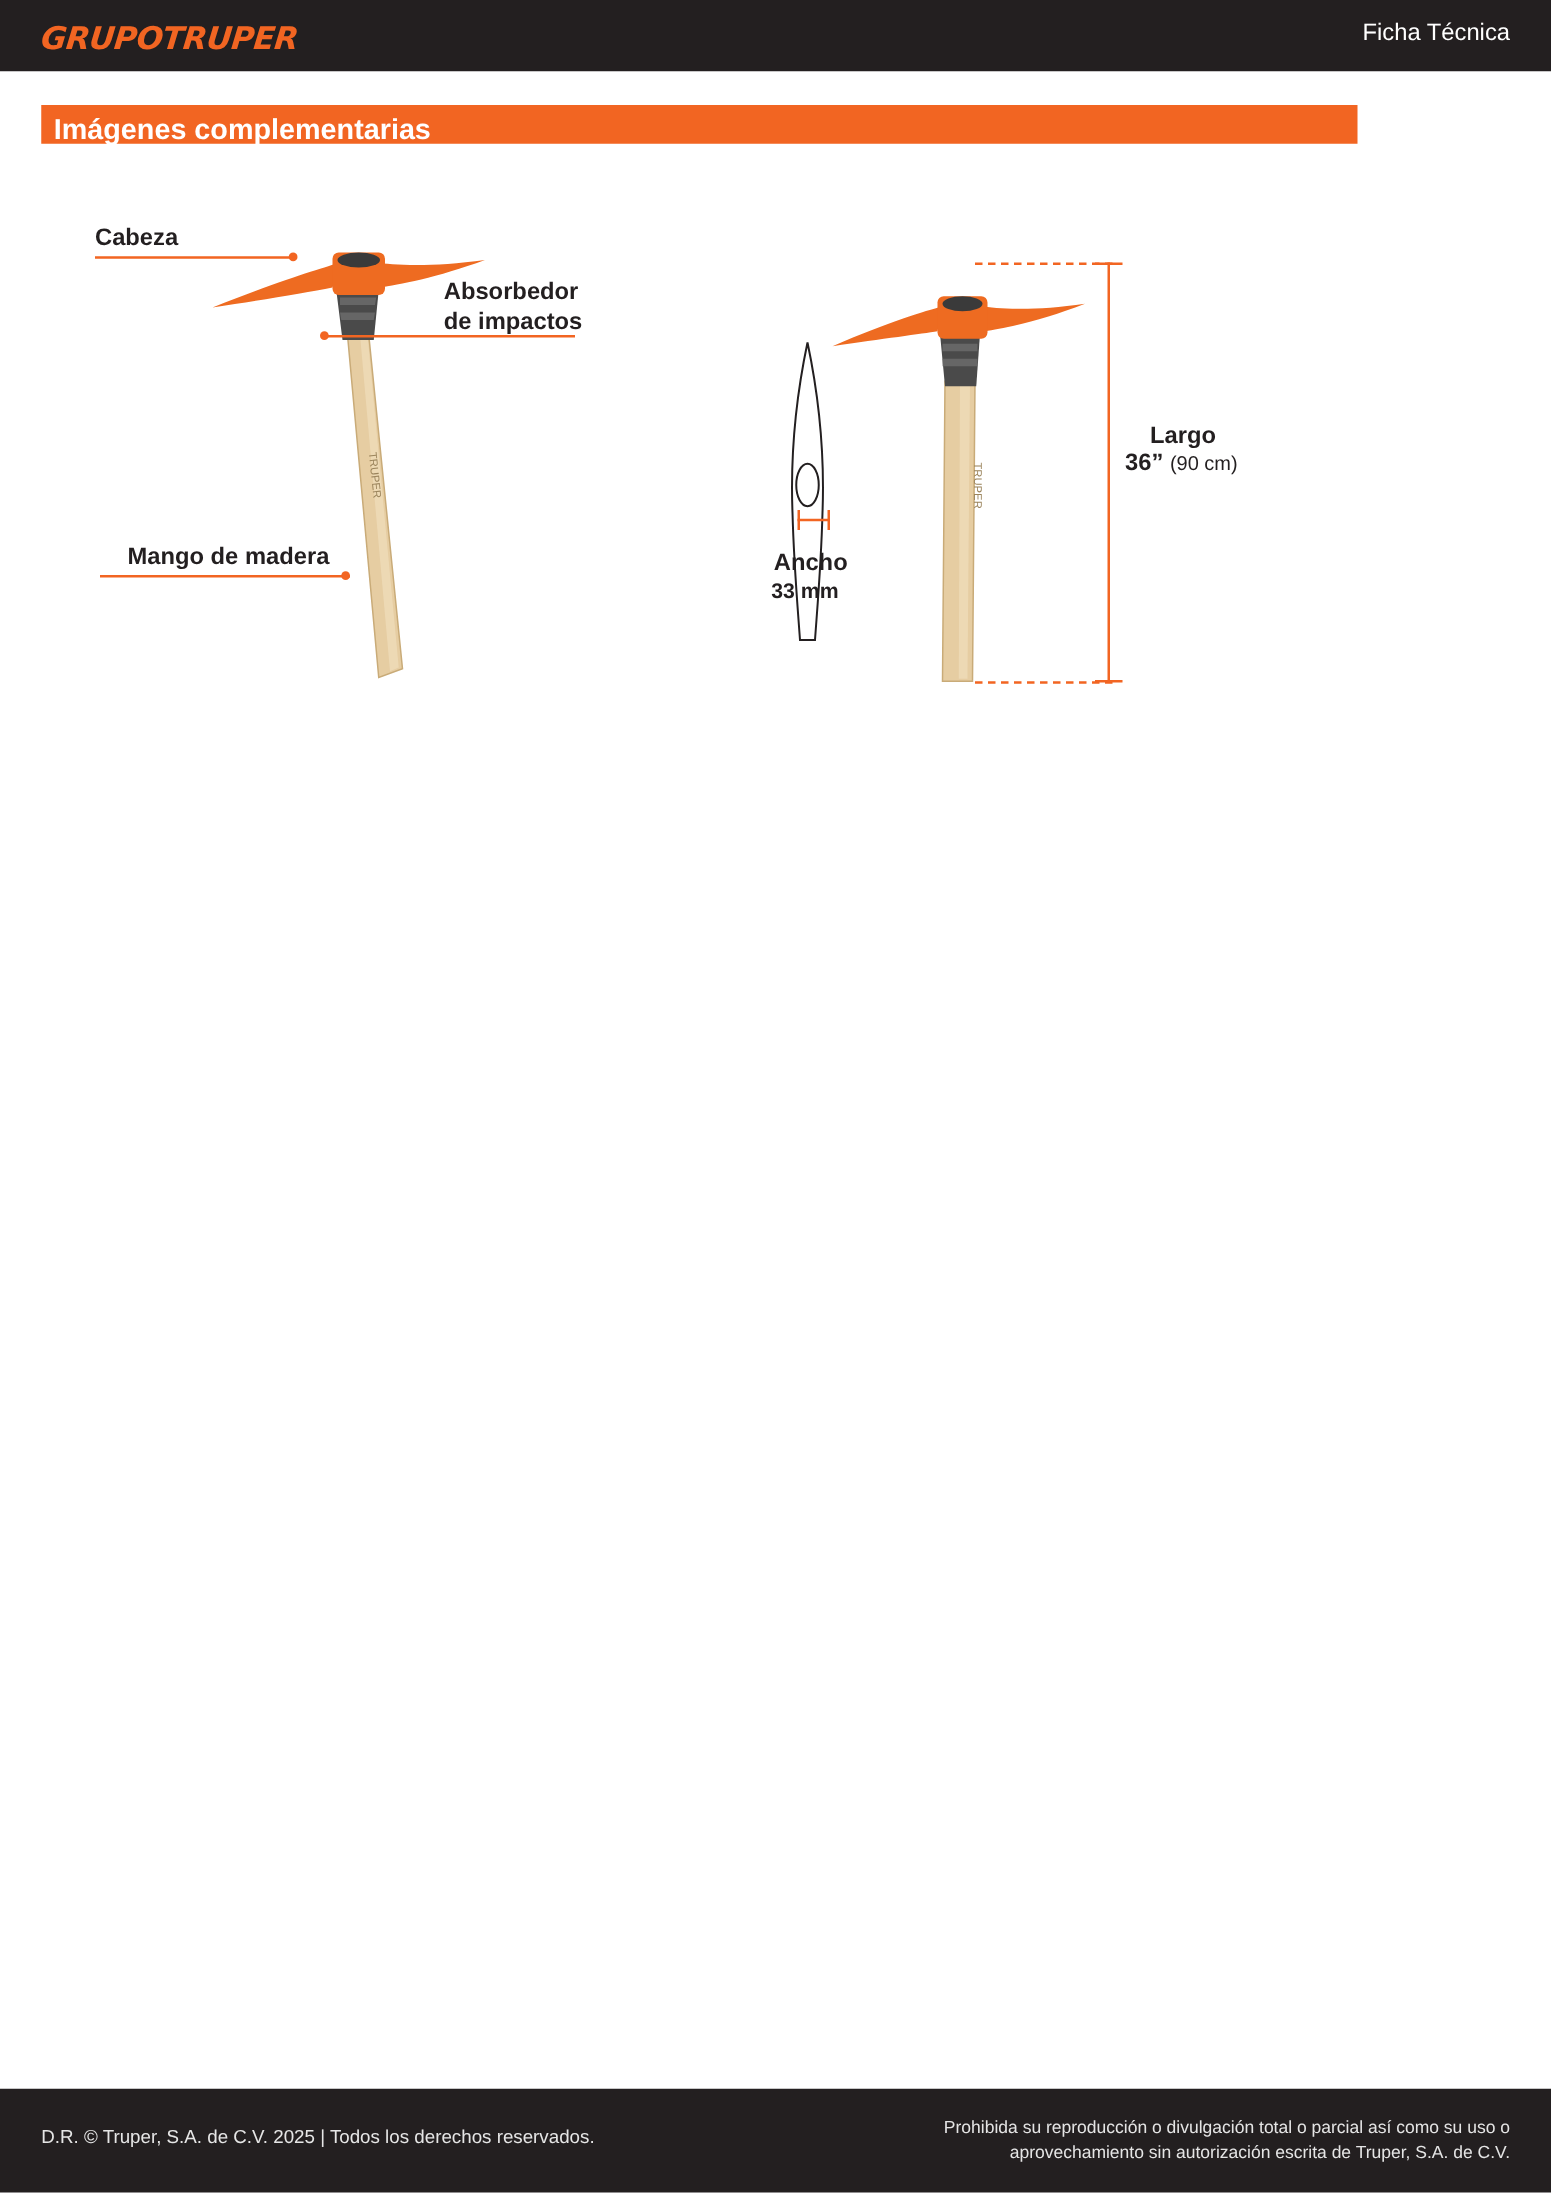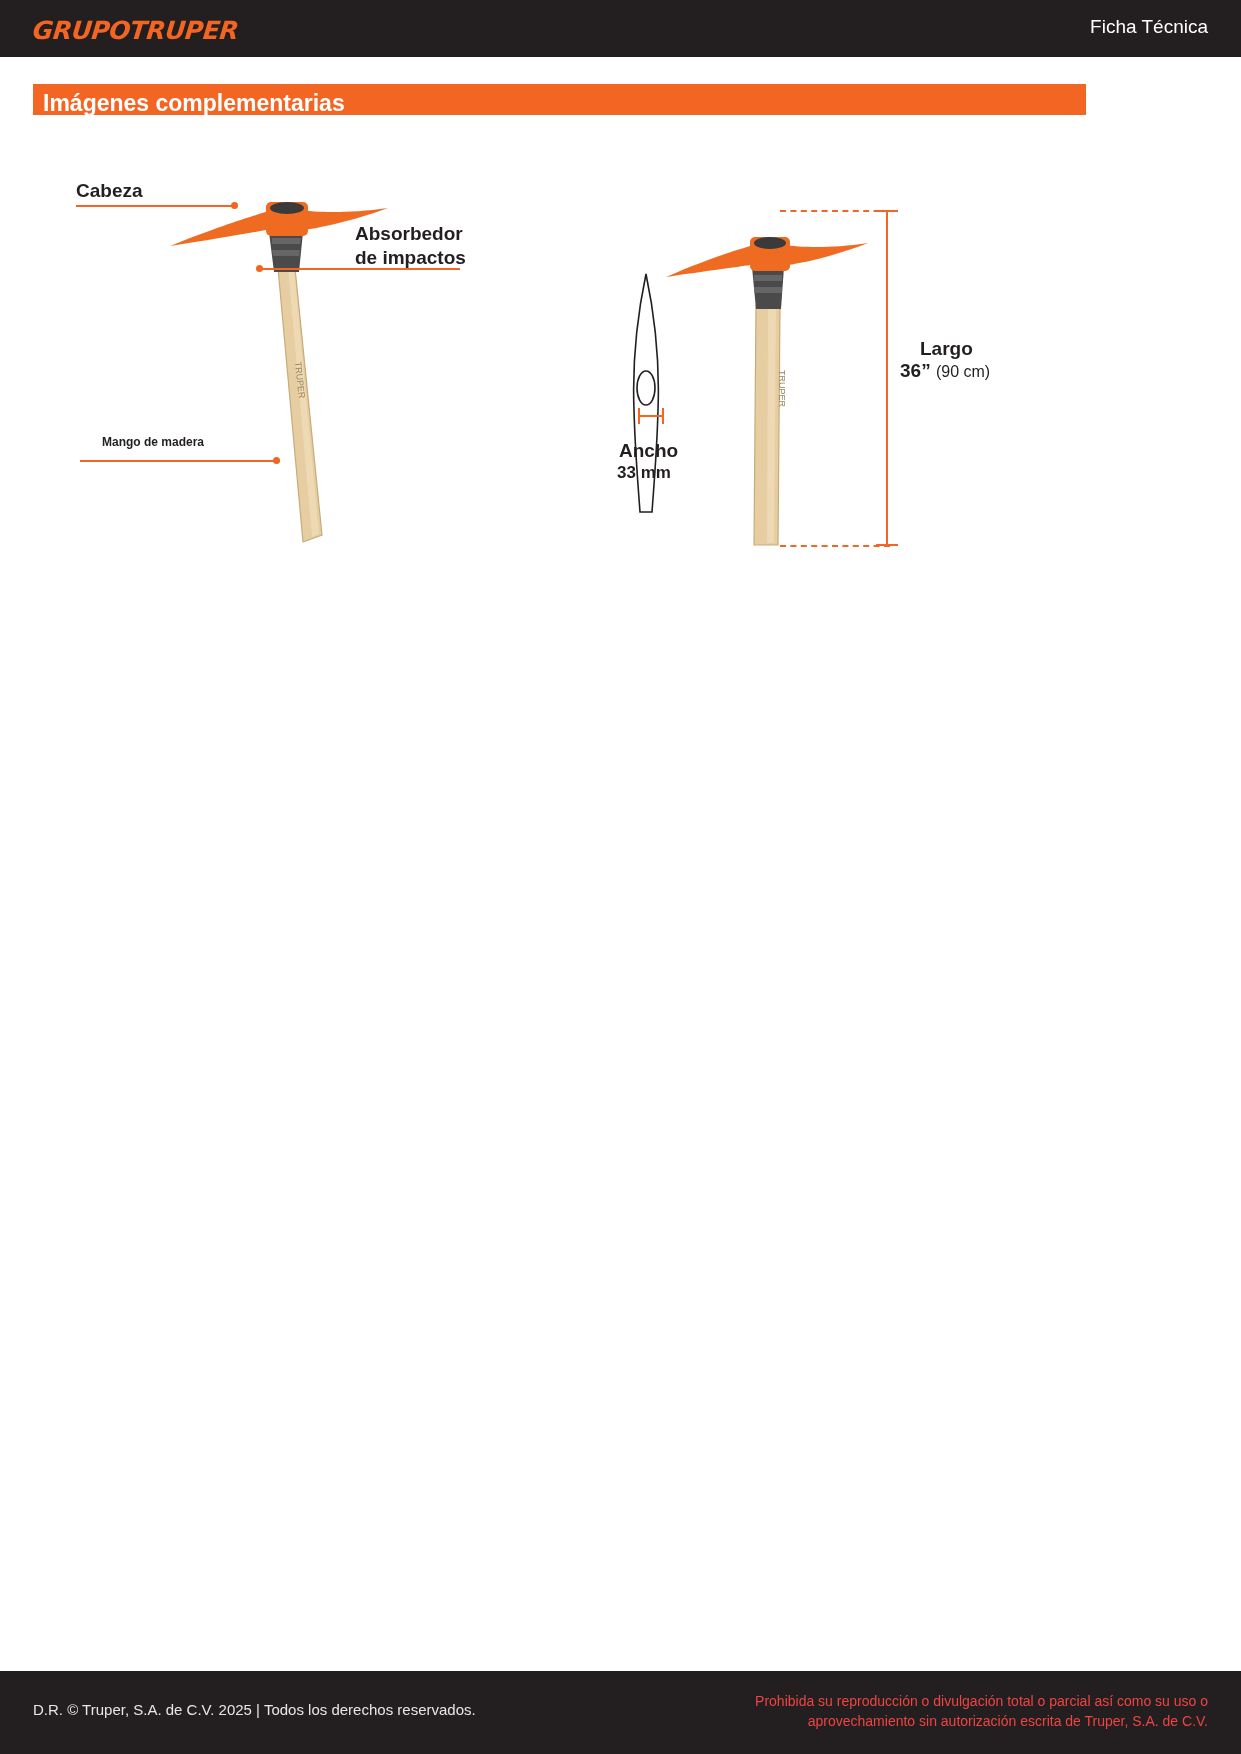--- a/index.html
+++ b/index.html
@@ -117,21 +117,21 @@
     top: 30px;
     color: #e6e6e6;
     font-size: 15px;
   }
   .footer-right {
     position: absolute;
     right: 33px;
     top: 20px;
     width: 520px;
     text-align: right;
-    color: #ef4444;
+    color: #e5e5e5;
     font-size: 14px;
     line-height: 1.45;
   }
 </style>
 </head>
 <body>
 
 <div class="header">
   <div class="logo">
     <span>GRUPO</span><span>TRUPER</span>
@@ -166,21 +166,21 @@
   <div class="leader" style="left:76px; top:75px; width:160px;"></div>
   <div class="dot" style="left:231px; top:72px;"></div>
 
   <div class="lbl bold" style="left:355px; top:92px; font-size:19px; text-align:left; line-height:1.25;">
     <span>Absorbedor</span><br>
     <span>de impactos</span>
   </div>
   <div class="leader" style="left:262px; top:138px; width:198px;"></div>
   <div class="dot" style="left:256px; top:135px;"></div>
 
-  <div class="lbl bold" style="left:102px; top:305px; font-size:12px;">Mango de madera</div>
+  <div class="lbl bold" style="left:102px; top:305px; font-size:19px;">Mango de madera</div>
   <div class="leader" style="left:80px; top:330px; width:200px;"></div>
   <div class="dot" style="left:273px; top:327px;"></div>
 
   <svg width="120" height="260" viewBox="0 0 120 260" style="position:absolute; left:600px; top:140px;">
     <path d="M46 4 C54 42 60 88 58 140 C57 180 54 214 52 242 L40 242 C38 214 35 180 34 140 C32 88 38 42 46 4 Z" fill="#ffffff" stroke="#231f20" stroke-width="1.6"></path>
     <ellipse cx="46" cy="118" rx="9" ry="17" fill="#ffffff" stroke="#231f20" stroke-width="1.6"></ellipse>
   </svg>
 
   <div class="vline" style="left:638px; top:278px; height:16px;"></div>
   <div class="leader" style="left:638px; top:285px; width:26px;"></div>

